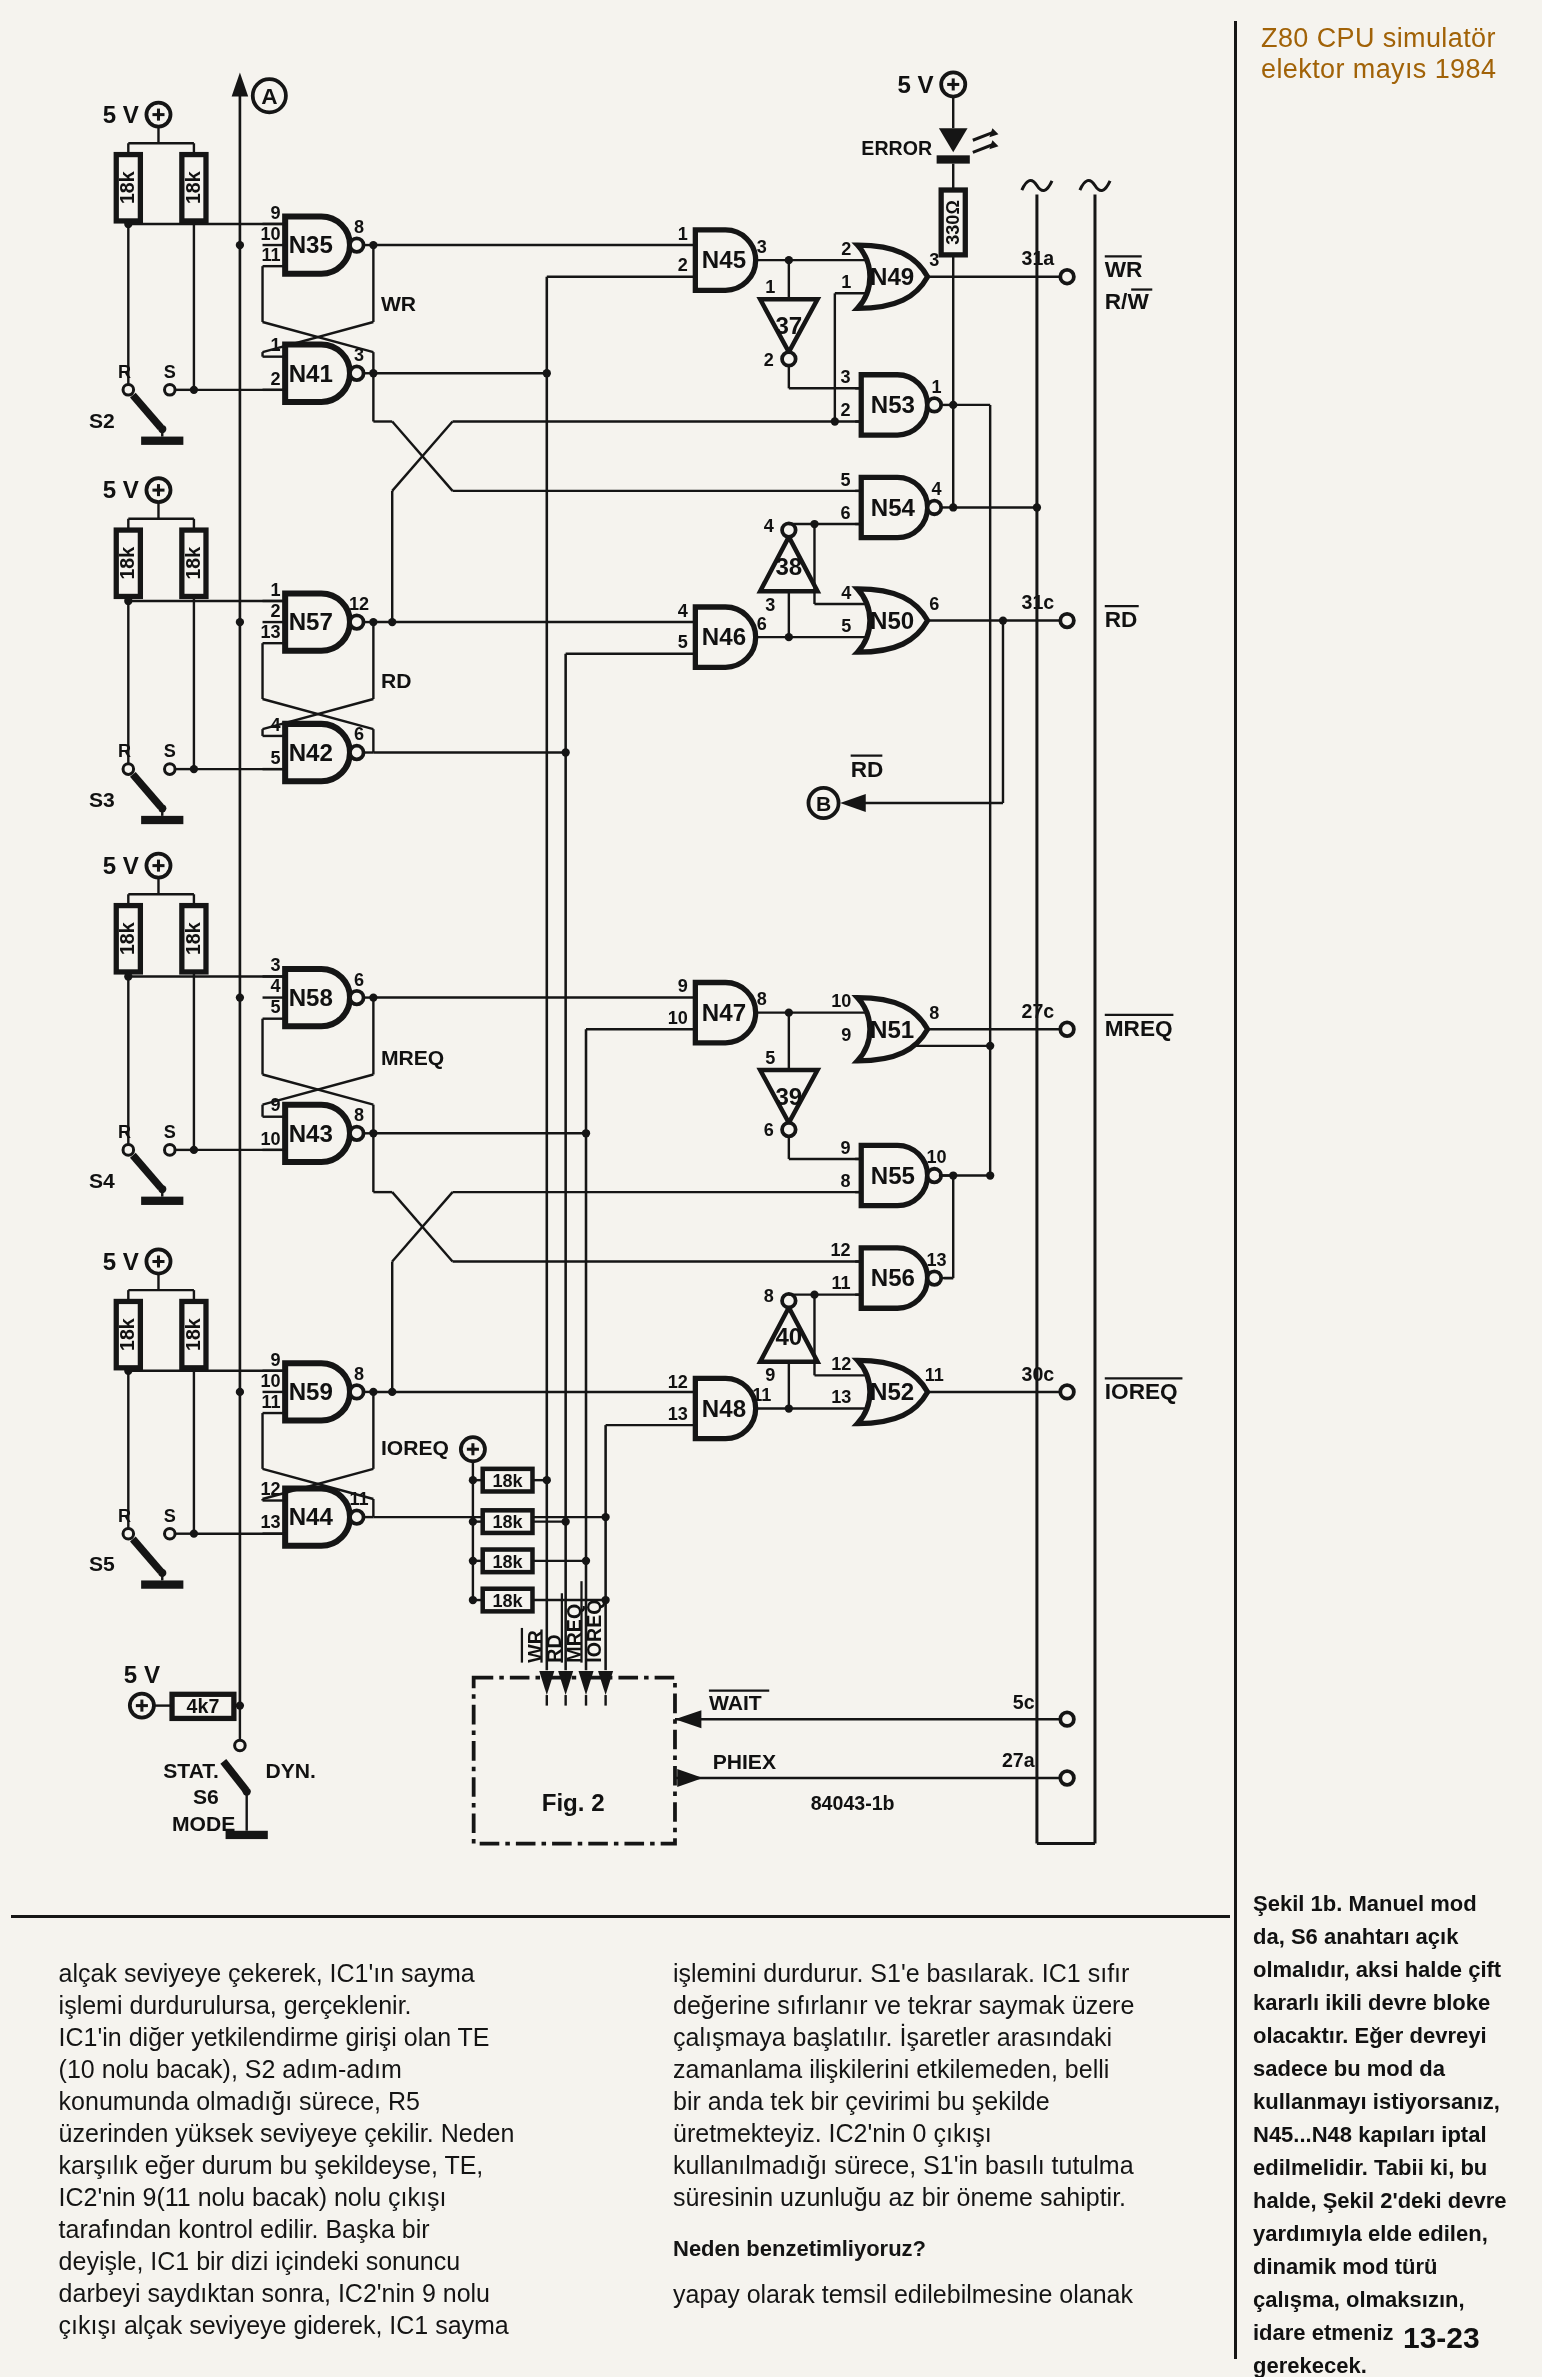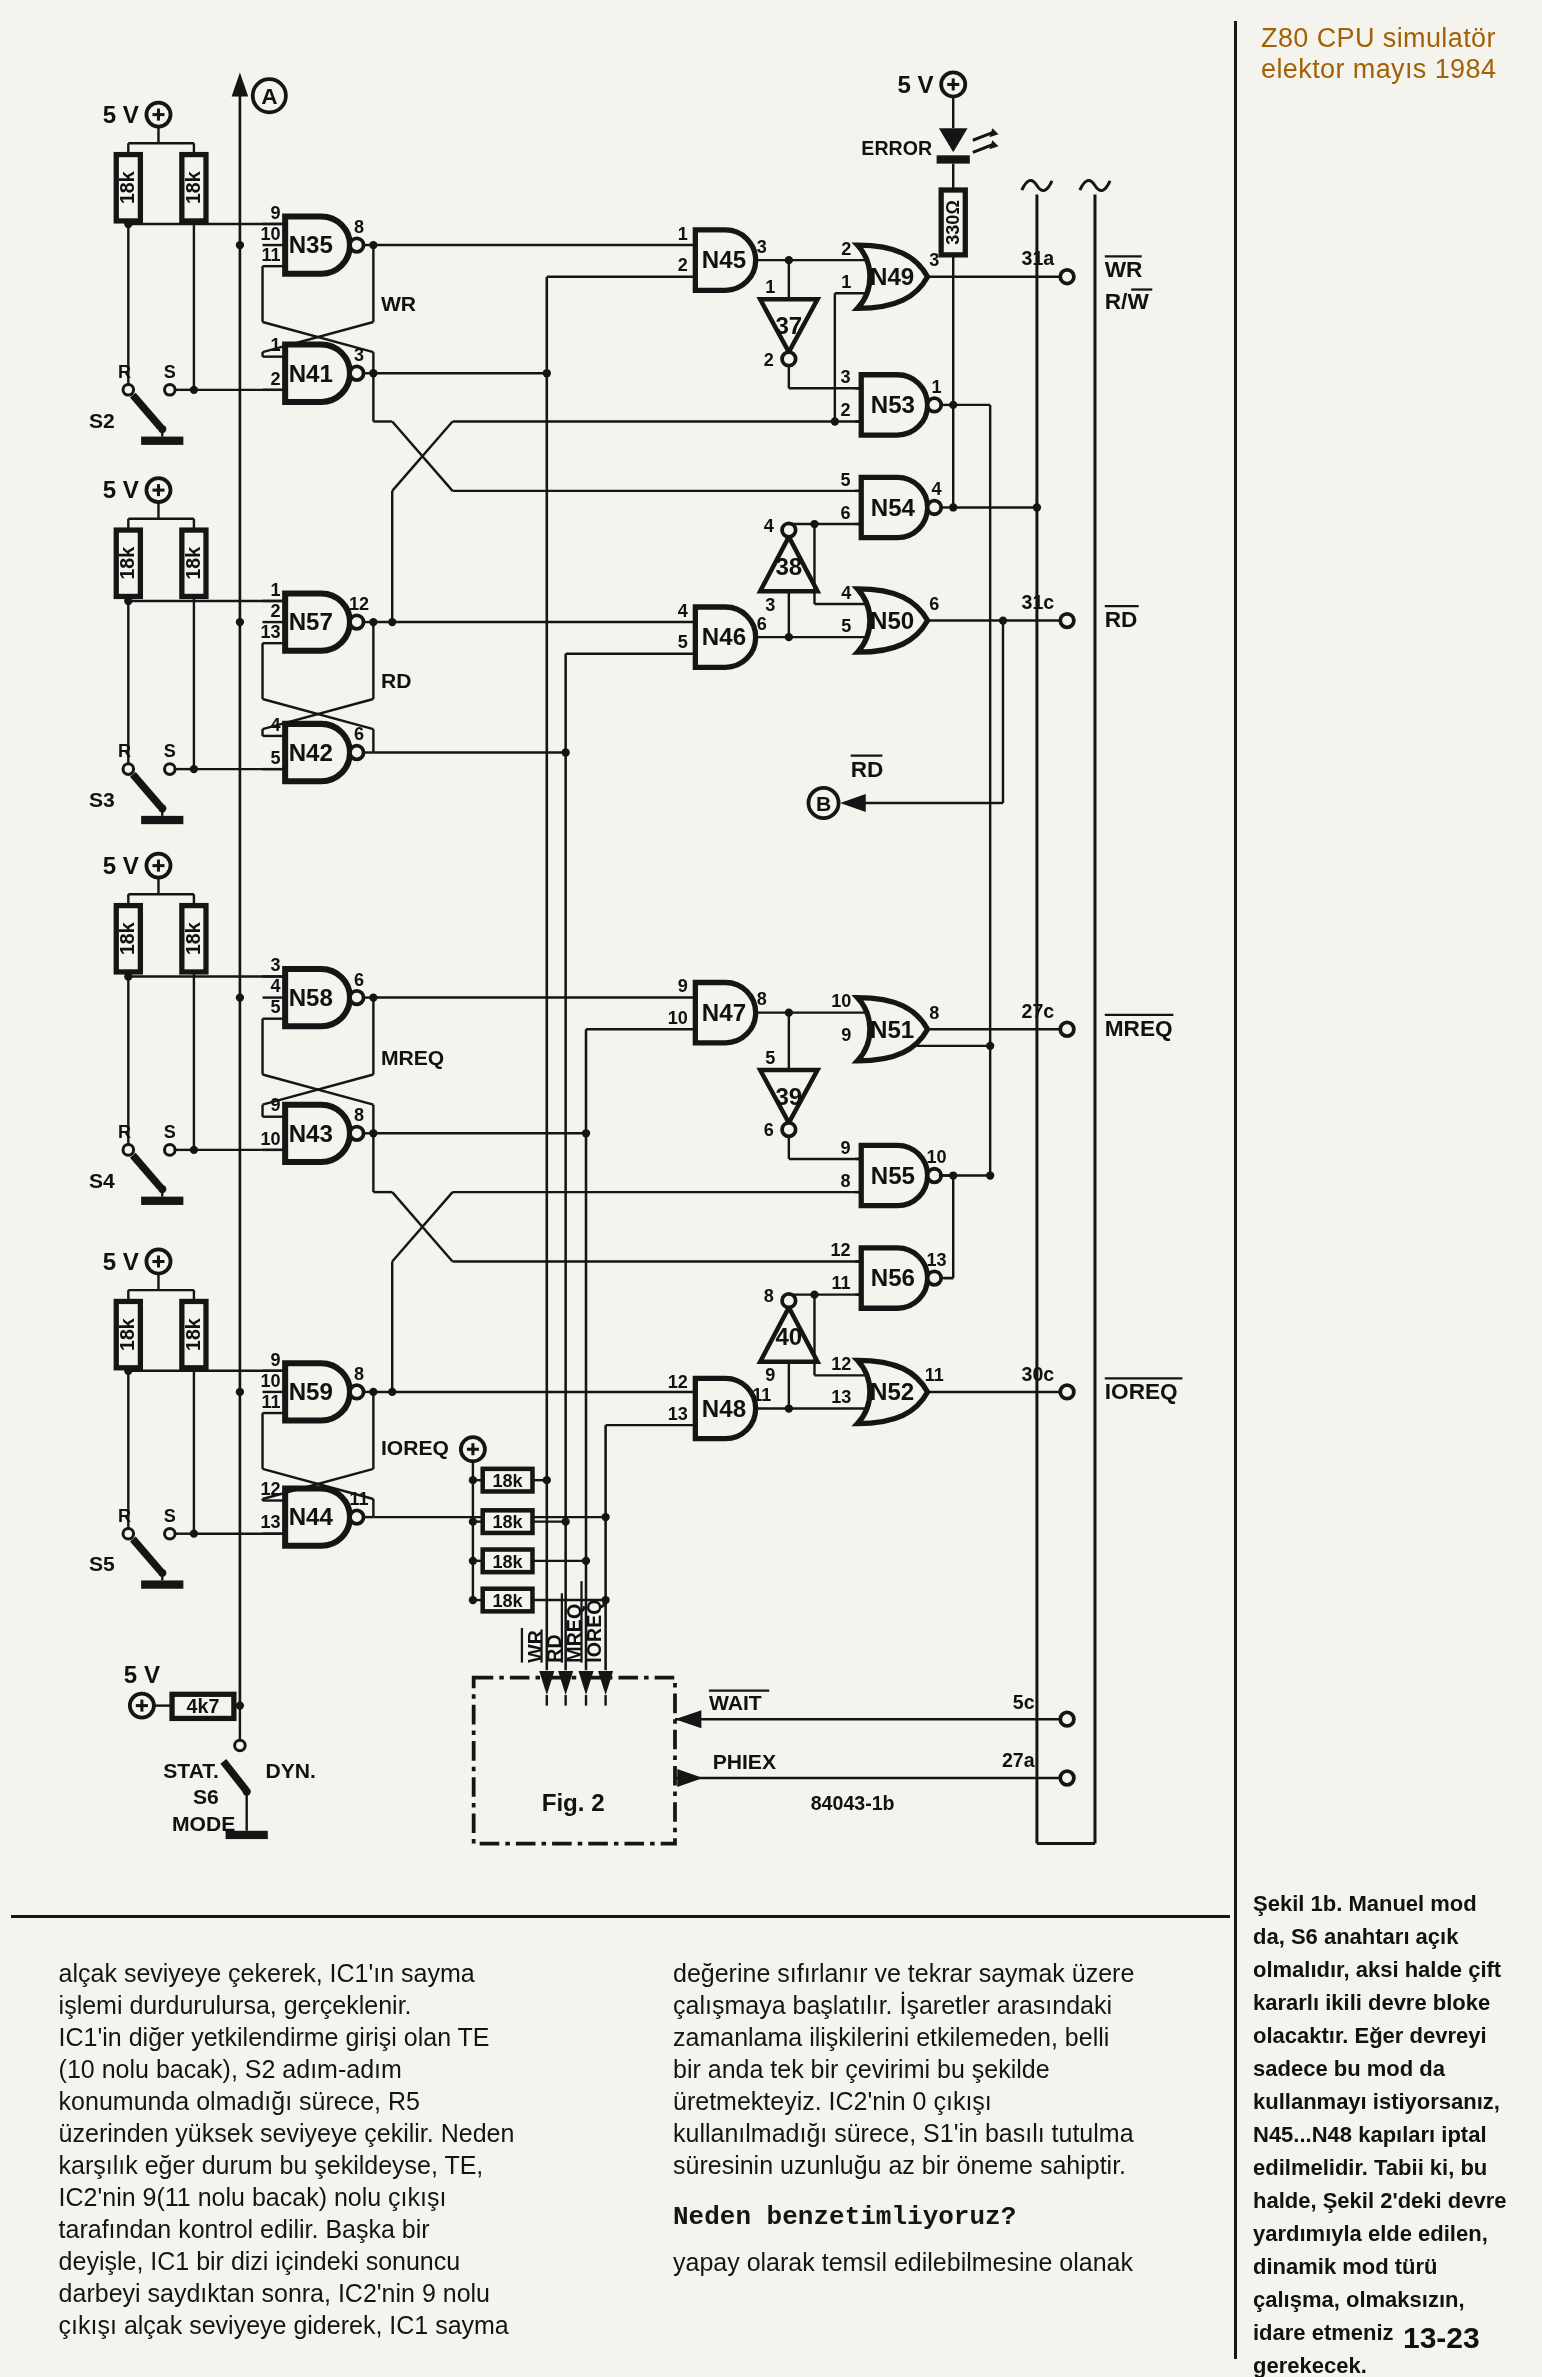--- a/index.html
+++ b/index.html
@@ -3,21 +3,21 @@
 <meta charset="utf-8">
 <style>
   html,body{margin:0;padding:0;background:#e8e6e2;}
   #page{position:relative;width:1543px;height:2377px;background:#f5f3ee;font-family:"Liberation Sans",sans-serif;color:#111;overflow:hidden;}
   #schem{position:absolute;left:0;top:0;}
   .hdr{position:absolute;left:1261px;font-size:27px;letter-spacing:0.4px;color:#a16207;}
   .col{position:absolute;font-size:25px;line-height:32px;white-space:nowrap;color:#141414;}
   .col div{height:32px;margin-left:36px;}
   .sidebar{position:absolute;left:1253px;top:1887px;font-size:22px;font-weight:bold;line-height:33px;white-space:nowrap;color:#111;}
   .sidebar div{height:33px;}
-  .h2line{font-weight:bold;font-size:26px;padding-top:19.6px;height:45px !important;font-family:Liberation Mono, monospace;}
+  .h2line{font-weight:bold;font-size:22px;padding-top:19.6px;height:45px !important;}
   #pageno{position:absolute;left:1403px;top:2321px;font-size:30px;font-weight:bold;text-align:center;}
   .vrule{position:absolute;width:3px;background:#161616;}
   .hrule{position:absolute;height:3px;background:#161616;}
 </style>
 </head>
 <body>
 
 <div id="page">
   <svg id="schem" width="1543" height="1919" viewBox="0 0 2046 2545">
       <line x1="318" y1="126" x2="318" y2="2262" stroke="#151515" stroke-width="3.5"></line>
@@ -590,20 +590,21 @@
       <div>konumunda olmadığı sürece, R5</div>
       <div>üzerinden yüksek seviyeye çekilir. Neden</div>
       <div>karşılık eğer durum bu şekildeyse, TE,</div>
       <div>IC2'nin 9(11 nolu bacak) nolu çıkışı</div>
       <div>tarafından kontrol edilir. Başka bir</div>
       <div>deyişle, IC1 bir dizi içindeki sonuncu</div>
       <div>darbeyi saydıktan sonra, IC2'nin 9 nolu</div>
       <div>çıkışı alçak seviyeye giderek, IC1 sayma</div>
     </div>
   <div class="col" style="left:637px;top:1957px" id="col2">
+      <div>işlemini durdurur. S1'e basılarak. IC1 sıfır</div>
       <div>değerine sıfırlanır ve tekrar saymak üzere</div>
       <div>çalışmaya başlatılır. İşaretler arasındaki</div>
       <div>zamanlama ilişkilerini etkilemeden, belli</div>
       <div>bir anda tek bir çevirimi bu şekilde</div>
       <div>üretmekteyiz. IC2'nin 0 çıkışı</div>
       <div>kullanılmadığı sürece, S1'in basılı tutulma</div>
       <div>süresinin uzunluğu az bir öneme sahiptir.</div>
       <div class="h2line">Neden benzetimliyoruz?</div>
       <div>yapay olarak temsil edilebilmesine olanak</div>
     </div>

